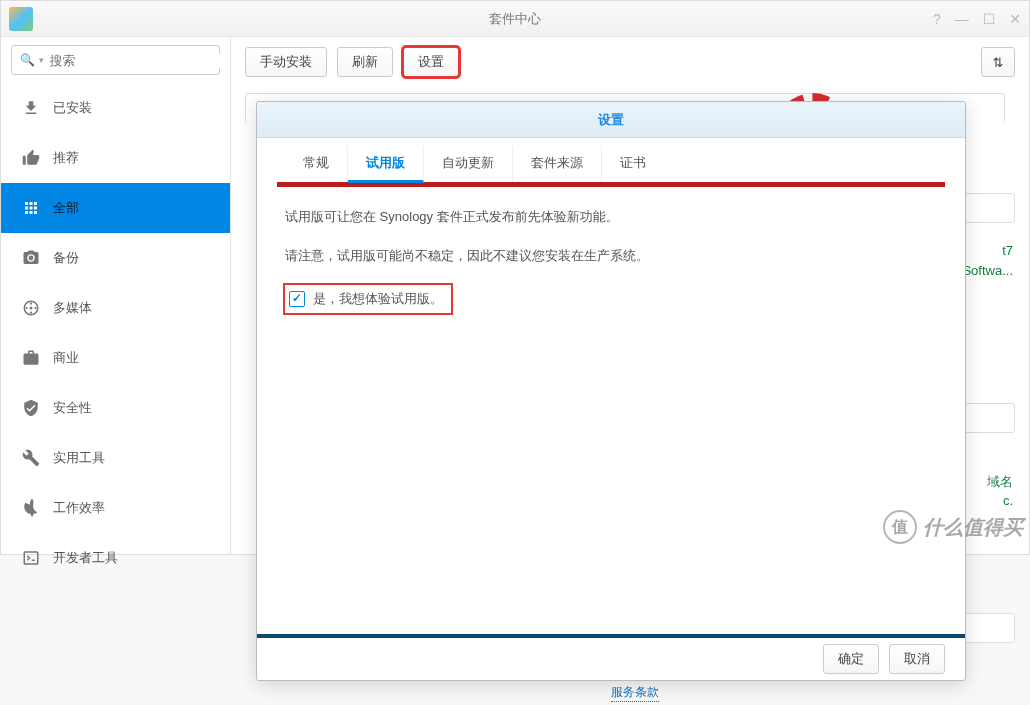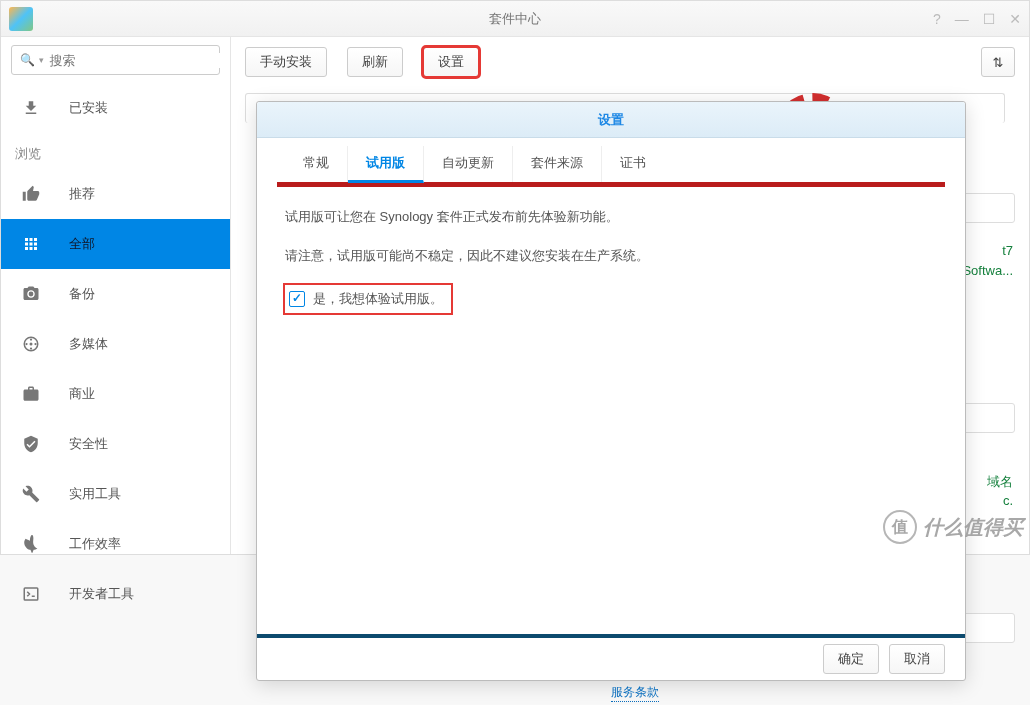--- a/index.html
+++ b/index.html
@@ -14,28 +14,28 @@
     .titlebar-controls span { cursor: pointer; }
     
     .content-area { display: flex; height: calc(100% - 36px); }
     
     .sidebar { width: 230px; border-right: 1px solid #e5e5e5; padding-top: 8px; background: #fff; }
     .search-box { margin: 0 10px 8px 10px; height: 30px; border: 1px solid #ccc; border-radius: 3px; display: flex; align-items: center; padding: 0 8px; color: #999; }
     .search-box .mag { margin-right: 6px; font-size: 12px; }
     .search-box .caret { font-size: 9px; margin-left: -2px; margin-right: 6px; }
     .search-box input { border: none; outline: none; flex: 1; font-size: 13px; color: #555; }
     
-    .nav-item { height: 50px; display: flex; align-items: center; padding-left: 20px; color: #555; cursor: pointer; gap: 28px; }
+    .nav-item { height: 50px; display: flex; align-items: center; padding-left: 20px; color: #555; cursor: pointer; gap: 12px; }
     .nav-item.active { background: #0086e5; color: #0f172a; }
     .nav-item .icon { width: 20px; height: 20px; display: flex; align-items: center; justify-content: center; color: #777; }
     .nav-item.active .icon { color: #fff; }
     .nav-section-label { padding: 12px 0 6px 14px; color: #888; font-size: 13px; }
     
     .main-pane { flex: 1; padding: 10px 14px; position: relative; background: #fff; }
-    .toolbar { display: flex; gap: 20px; margin-bottom: 20px; align-items: center; }
+    .toolbar { display: flex; gap: 10px; margin-bottom: 20px; align-items: center; }
     .btn { height: 30px; padding: 0 14px; border: 1px solid #ccc; background: linear-gradient(#fff,#f6f6f6); border-radius: 3px; cursor: pointer; font-size: 13px; color: #444; display: inline-flex; align-items: center; }
     .btn.highlight { outline: 3px solid #e53935; outline-offset: -1px; }
     .sort-btn { margin-left: auto; width: 34px; justify-content: center; }
     
     .bg-cards { position: absolute; top: 56px; left: 14px; right: 14px; height: 600px; }
     .bg-card-border { border: 1px solid #ddd; border-radius: 3px; position: absolute; background: #fff; }
     .gauge { width: 60px; height: 30px; position: absolute; left: 530px; top: 0px; }
     .gauge::before { content:""; position:absolute; width:60px; height:30px; border-radius:60px 60px 0 0; border:8px dashed #d32f2f; border-bottom:none; }
     
     .modal-overlay { position: absolute; left: 255px; top: 100px; width: 710px; height: 580px; background: #fff; border: 1px solid #bbb; box-shadow: 0 4px 20px rgba(0,0,0,0.15); border-radius: 3px; display: flex; flex-direction: column; }
@@ -85,21 +85,20 @@
 
       <div class="nav-item">
         <span class="icon">
             <svg width="18" height="18" viewBox="0 0 24 24" fill="currentColor">
               <path d="M5 20h14v-2H5v2zM19 9h-4V3H9v6H5l7 7 7-7z"></path>
             </svg>
           </span>
         <span>已安装</span>
       </div>
 
-      <div class="nav-section-label">浏览</div>
 
       <div class="nav-item">
         <span class="icon">
             <svg width="18" height="18" viewBox="0 0 24 24" fill="currentColor">
               <path d="M1 21h4V9H1v12zm22-11c0-1.1-.9-2-2-2h-6.31l.95-4.57.03-.32c0-.41-.17-.79-.44-1.06L14.17 1 7.59 7.59C7.22 7.95 7 8.45 7 9v10c0 1.1.9 2 2 2h9c.83 0 1.54-.5 1.84-1.22l3.02-7.05c.09-.23.14-.47.14-.73v-2z"></path>
             </svg>
           </span>
         <span>推荐</span>
       </div>
 

